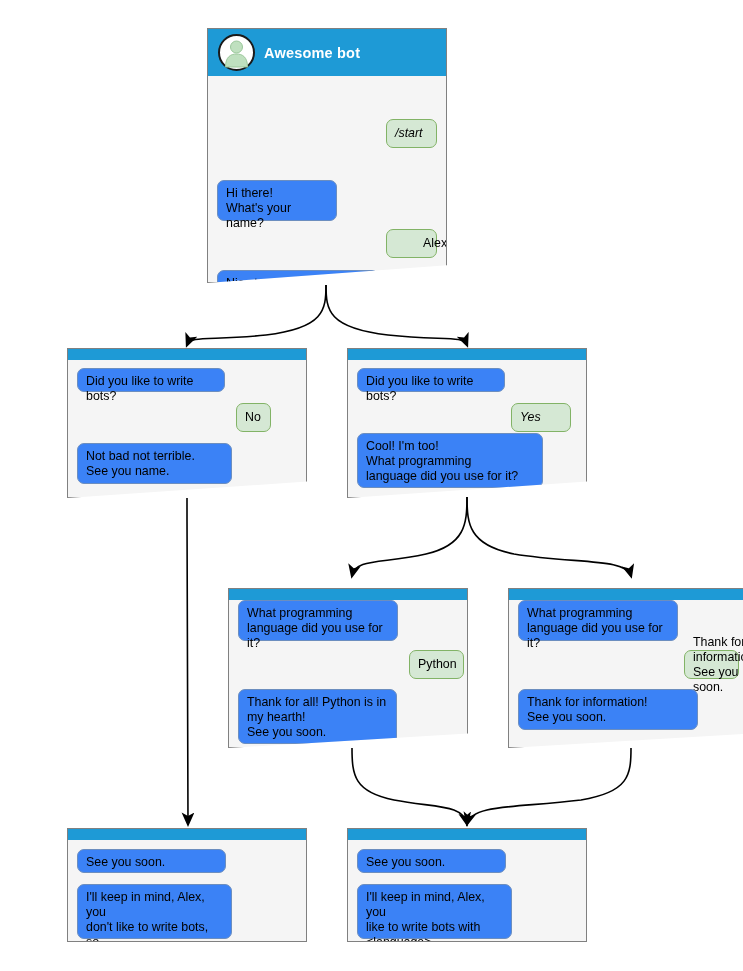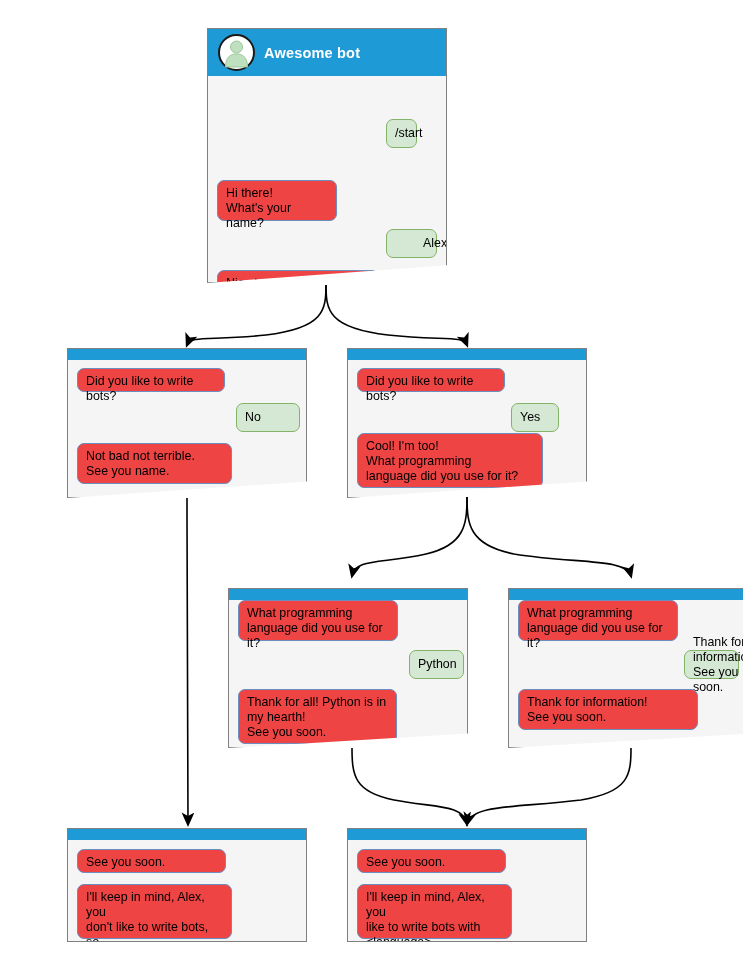--- a/index.html
+++ b/index.html
@@ -46,21 +46,21 @@
     position:absolute;
     box-sizing:border-box;
     border-radius:7px;
     font-size:12.4px;
     line-height:15px;
     color:#000000;
     padding:5px 8px 5px 8px;
     white-space:pre-line;
   }
   .bubble.bot{
-    background:#ef4444;
+    background:#3b82f6;
     border:1px solid #6c8ebf;
     text-align:left;
   }
   .bubble.user{
     background:#d5e8d4;
     border:1px solid #82b366;
     text-align:left;
     display:flex;align-items:center;
   }
 </style>
@@ -91,46 +91,46 @@
     <div class="node-header tall">
       <div class="avatar">
         <svg viewBox="0 0 33 33" aria-hidden="true">
           <circle cx="16.5" cy="11" r="6" fill="#bfe0bf" stroke="#9ac79a" stroke-width="1"></circle>
           <path d="M5.5 31 C5.5 21 10.5 18 16.5 18 C22.5 18 27.5 21 27.5 31 Z" fill="#bfe0bf" stroke="#9ac79a" stroke-width="1"></path>
         </svg>
       </div>
       <span class="bot-title">Awesome bot</span>
     </div>
     <div class="chat" style="top:47px;">
-      <div class="bubble user" style="left:178px;top:43px;width:31px;height:29px;justify-content:flex-start;">/start</div>
+      <div class="bubble user" style="left:178px;top:43px;width:51px;height:29px;justify-content:flex-start;font-style:italic;">/start</div>
       <div class="bubble bot" style="left:9px;top:104px;width:120px;height:41px;">Hi there!
 What's your name?</div>
       <div class="bubble user" style="left:178px;top:153px;width:51px;height:29px;padding-left:36px;">Alex</div>
       <div class="bubble bot" style="left:9px;top:194px;width:162px;height:41px;">Nice to meet you, Alex!
 Did you like to write bots?</div>
     </div>
   </div>
 
   <div class="node" style="left:31px;top:348px;width:240px;height:150px;
               clip-path:polygon(0 0, 100% 0, 100% 89%, 0 100%);">
     <div class="node-header thin"></div>
     <div class="chat" style="top:11px;">
       <div class="bubble bot" style="left:9px;top:8px;width:148px;height:24px;">Did you like to write bots?</div>
-      <div class="bubble user" style="left:168px;top:43px;width:64px;height:29px;">No</div>
+      <div class="bubble user" style="left:168px;top:43px;width:35px;height:29px;">No</div>
       <div class="bubble bot" style="left:9px;top:83px;width:155px;height:41px;">Not bad not terrible.
 See you name.</div>
     </div>
   </div>
 
   <div class="node" style="left:311px;top:348px;width:240px;height:150px;
               clip-path:polygon(0 0, 100% 0, 100% 89%, 0 100%);">
     <div class="node-header thin"></div>
     <div class="chat" style="top:11px;">
       <div class="bubble bot" style="left:9px;top:8px;width:148px;height:24px;">Did you like to write bots?</div>
-      <div class="bubble user" style="left:163px;top:43px;width:48px;height:29px;">Yes</div>
+      <div class="bubble user" style="left:163px;top:43px;width:60px;height:29px;font-style:italic;">Yes</div>
       <div class="bubble bot" style="left:9px;top:73px;width:186px;height:55px;">Cool! I'm too!
 What programming
 language did you use for it?</div>
     </div>
   </div>
 
   <div class="node" style="left:192px;top:588px;width:240px;height:160px;
               clip-path:polygon(0 0, 100% 0, 100% 91%, 0 100%);">
     <div class="node-header thin"></div>
     <div class="chat" style="top:11px;">

